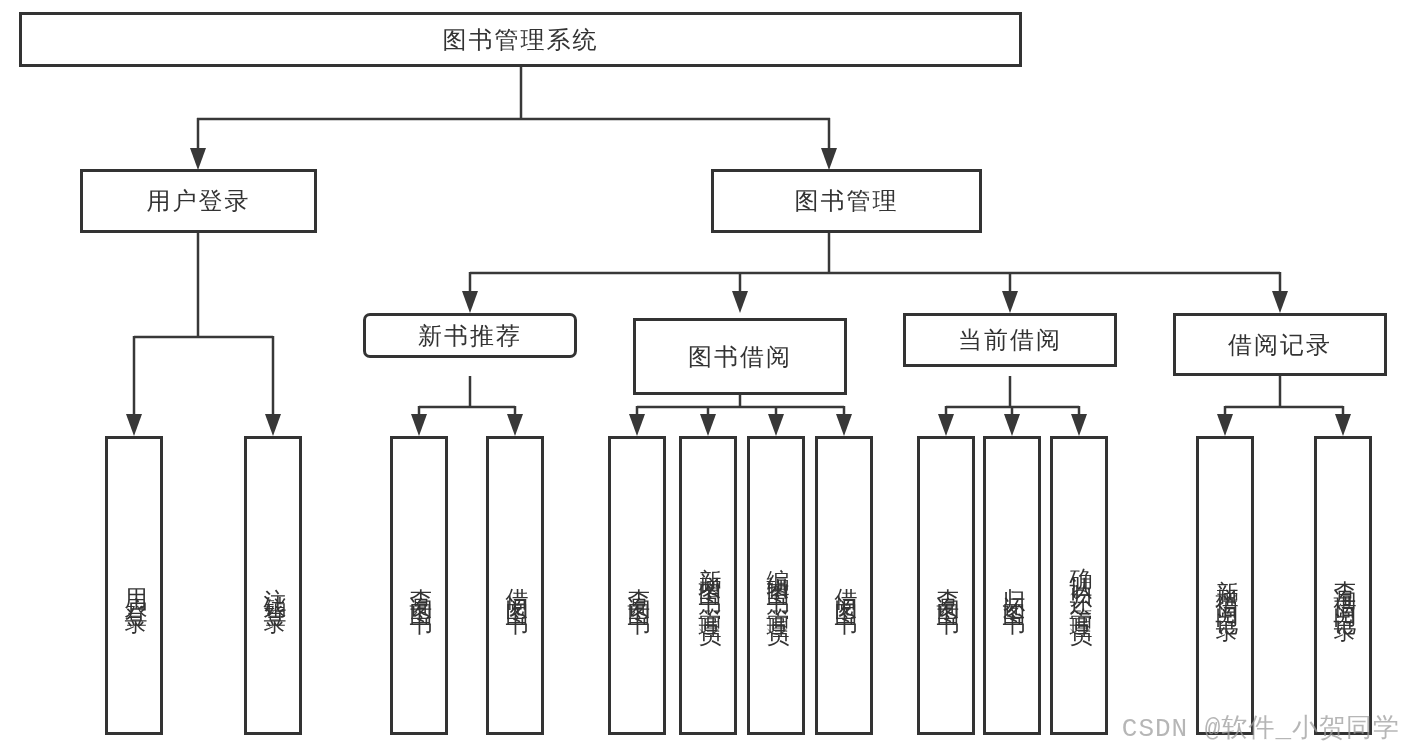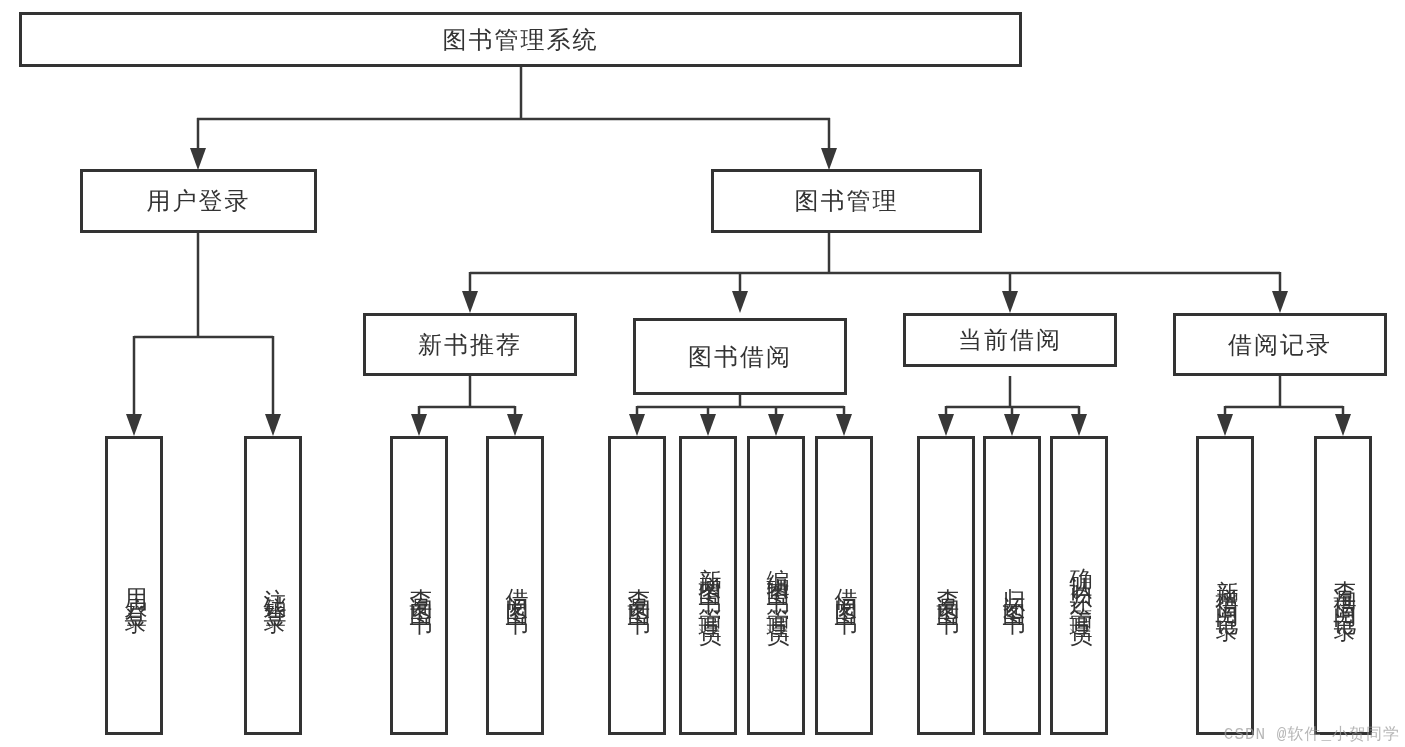--- a/index.html
+++ b/index.html
@@ -14,21 +14,21 @@
     position:absolute;background:#fff;border:3px solid #333;box-sizing:border-box;
     display:flex;align-items:center;justify-content:center;
   }
   .hbox{font-size:24px;letter-spacing:2px;white-space:nowrap;}
   .vbox{top:436px;width:58px;height:299px;}
   .vbox .vtext{
     writing-mode:vertical-rl;text-orientation:mixed;
     font-size:23px;line-height:1;letter-spacing:8px;
   }
   .watermark{
-    position:absolute;right:5px;bottom:2px;font-size:16px;letter-spacing:1px;
+    position:absolute;right:5px;bottom:2px;font-size:26px;letter-spacing:1px;
     color:rgba(158,158,158,0.75);white-space:nowrap;z-index:5;
   }
 </style>
 </head>
 <body>
 
 <div class="canvas">
 
   <svg class="connectors" width="1405" height="747" viewBox="0 0 1405 747" xmlns="http://www.w3.org/2000/svg">
     <g>
@@ -97,21 +97,21 @@
       <line x1="1343" y1="406" x2="1343" y2="418"></line>
       <polygon points="1335,414 1351,414 1343,436"></polygon>
     </g>
   </svg>
 
   <div class="box hbox" style="left:19px;top:12px;width:1003px;height:55px;">图书管理系统</div>
 
   <div class="box hbox" style="left:80px;top:169px;width:237px;height:64px;">用户登录</div>
   <div class="box hbox" style="left:711px;top:169px;width:271px;height:64px;">图书管理</div>
 
-  <div class="box hbox" style="left:363px;top:313px;width:214px;height:63px;">新书推荐</div>
+  <div class="box hbox" style="left:363px;top:313px;width:214px;height:45px;border-radius:7px;">新书推荐</div>
   <div class="box hbox" style="left:633px;top:318px;width:214px;height:77px;">图书借阅</div>
   <div class="box hbox" style="left:903px;top:313px;width:214px;height:54px;">当前借阅</div>
   <div class="box hbox" style="left:1173px;top:313px;width:214px;height:63px;">借阅记录</div>
 
   <div class="box vbox" style="left:105px;">
     <span class="vtext">用户登录</span>
   </div>
   <div class="box vbox" style="left:244px;">
     <span class="vtext">注销登录</span>
   </div>

